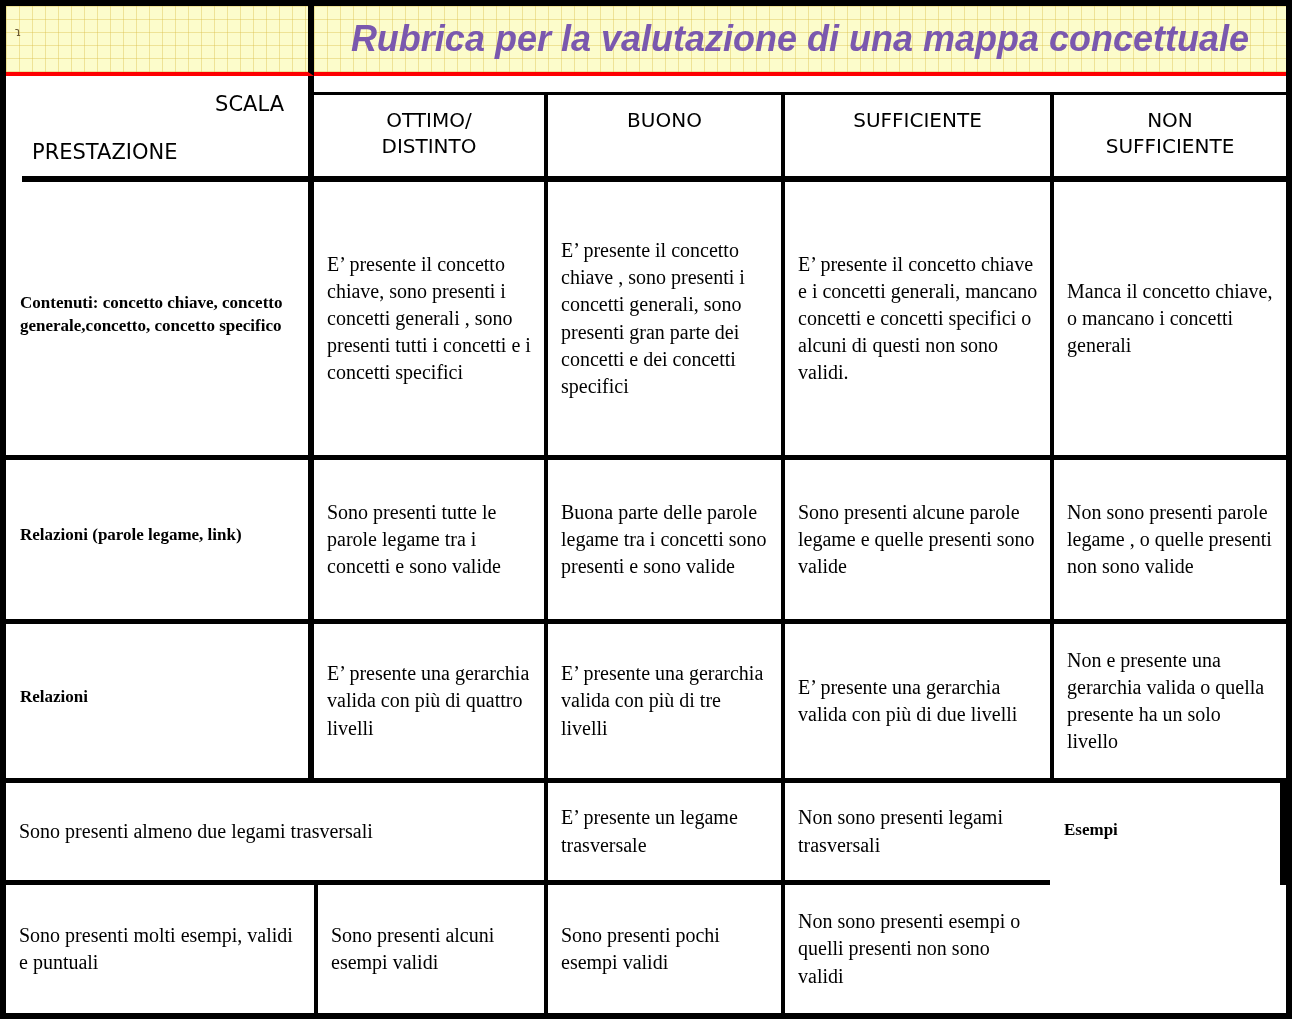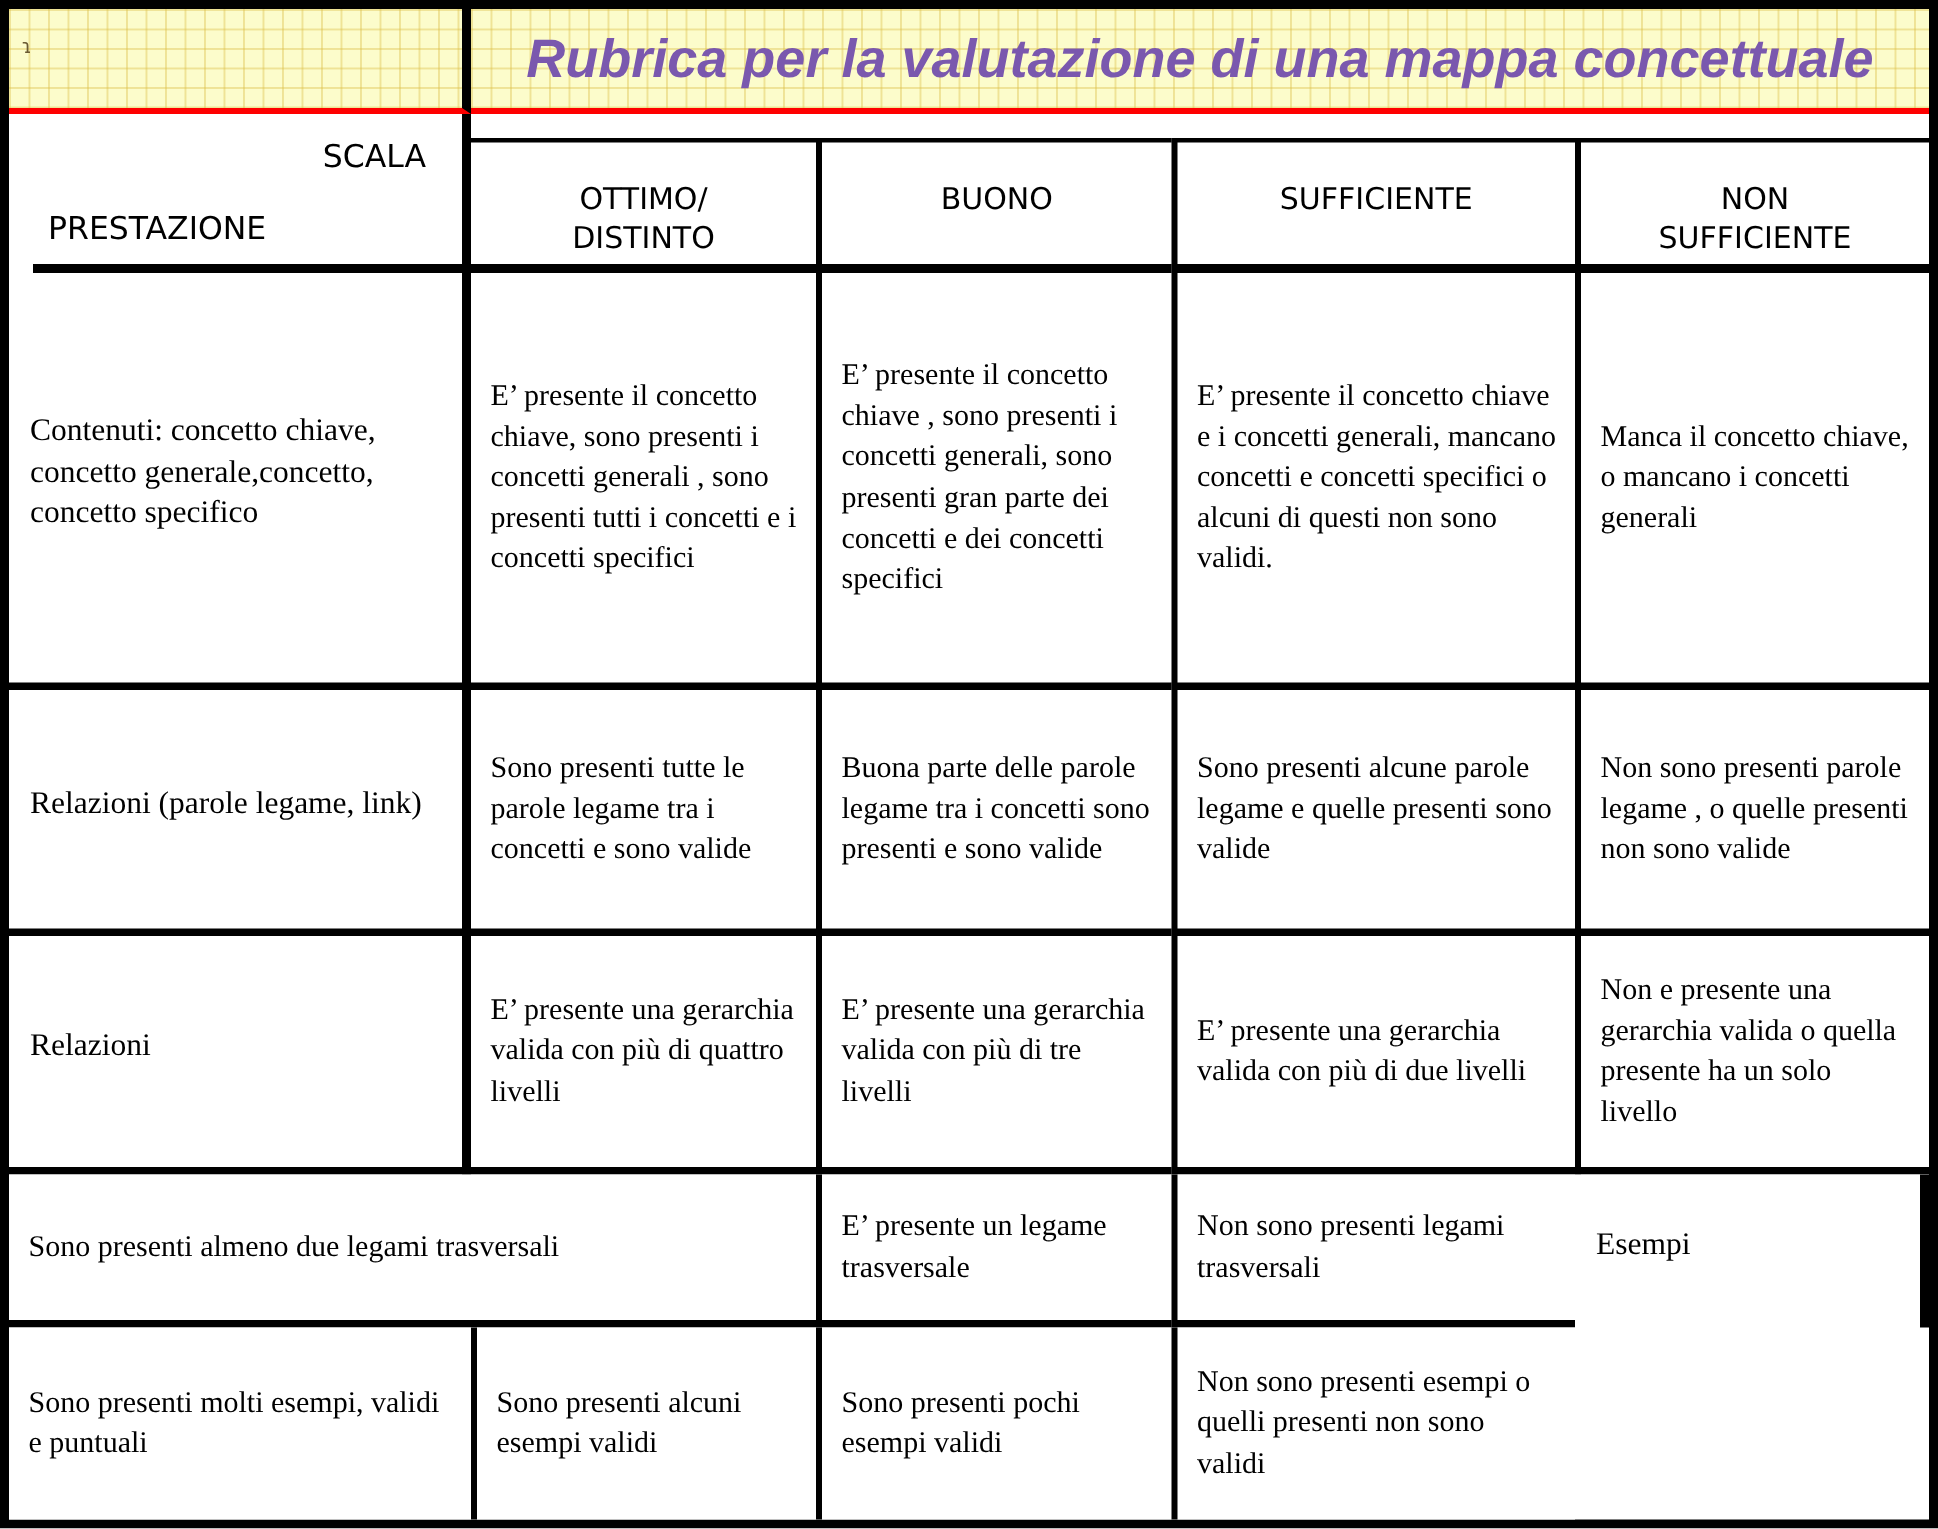--- a/index.html
+++ b/index.html
@@ -49,33 +49,33 @@
     font-size:21px; color:#000;margin-left:16px;
   }
   .scala{ position:absolute; top:16px; right:24px; }
   .prest{ position:absolute; bottom:12px; left:10px; }
   .gap{ grid-area:2/2/3/6; background:#fff; }
   .hcell{
     border-top:3px solid #000;
     border-left:4px solid #000;
     border-bottom:6px solid #000;
     display:flex; align-items:flex-start; justify-content:center;
-    padding-top:24px; text-align:center;
+    padding-top:12px; text-align:center;
     font-family:"DejaVu Sans",sans-serif;
     font-size:20px; line-height:1.3;
     white-space:pre-line; background:#fff;
   }
   .hcell.first{ border-left:none; }
   .label-cell{
     border-right:6px solid #000;
     border-bottom:5px solid #000;
     display:flex; align-items:center;
     padding:0 18px 8px 14px;
     font-family:"Liberation Serif",serif;
-    font-weight:normal; font-size:21px; line-height:1.32;
+    font-weight:bold; font-size:17px; line-height:1.32;
     background:#fff;
   }
   .cell{
     border-left:4px solid #000;
     border-bottom:5px solid #000;
     display:flex; align-items:center;
     padding:8px 10px 8px 13px;
     font-family:"Liberation Serif",serif;
     font-size:20px; line-height:1.36;
     background:#fff;

